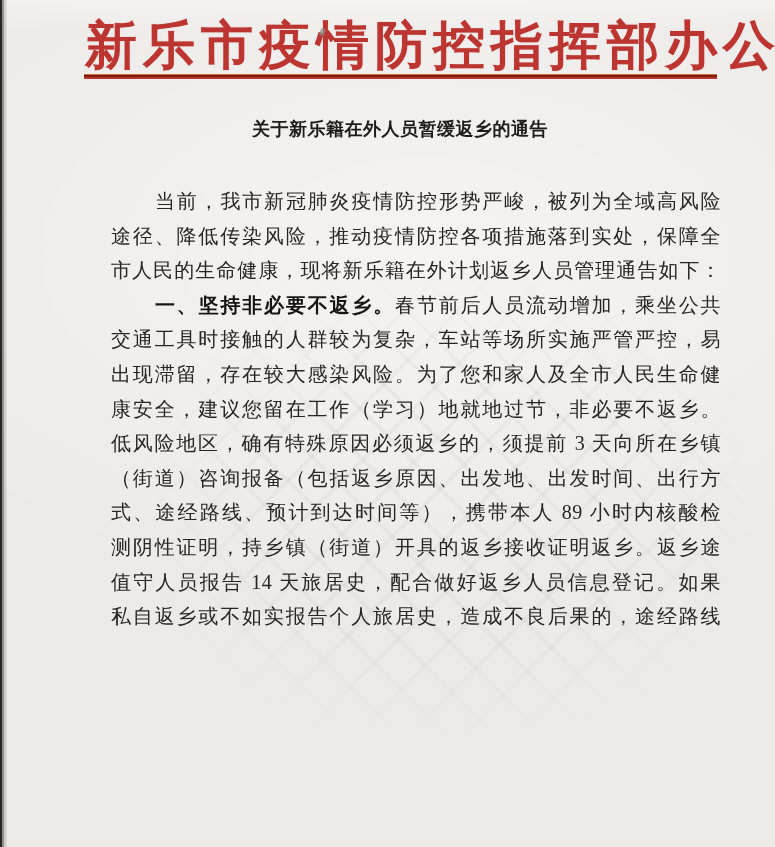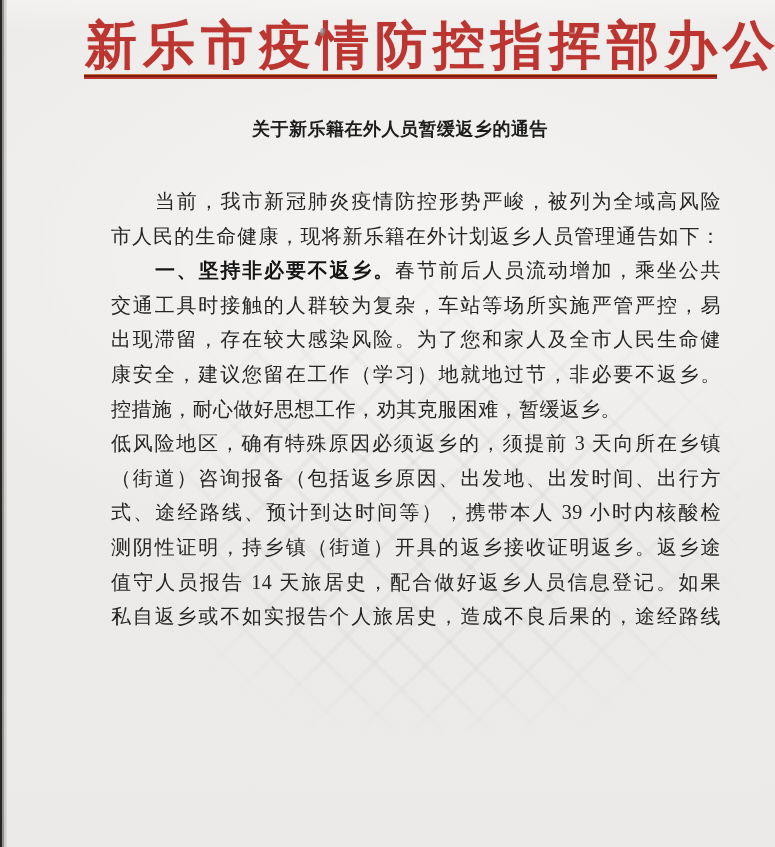--- a/index.html
+++ b/index.html
@@ -80,33 +80,33 @@
 
   <div class="header">新乐市疫情防控指挥部办公室</div>
 
   <div class="red-rule"></div>
 
   <div class="doc-title">关于新乐籍在外人员暂缓返乡的通告</div>
 
   <div class="body-text">
       <div class="para">
         <div class="line indent">当前，我市新冠肺炎疫情防控形势严峻，被列为全域高风险</div>
+        <div class="line">途径、降低传染风险，推动疫情防控各项措施落到实处，保障全</div>
         <div class="line">市人民的生命健康，现将新乐籍在外计划返乡人员管理通告如下：</div>
       </div>
       <div class="para">
         <div class="line indent"><span class="bold">一、坚持非必要不返乡。</span>春节前后人员流动增加，乘坐公共</div>
         <div class="line">交通工具时接触的人群较为复杂，车站等场所实施严管严控，易</div>
         <div class="line">出现滞留，存在较大感染风险。为了您和家人及全市人民生命健</div>
         <div class="line">康安全，建议您留在工作（学习）地就地过节，非必要不返乡。</div>
-        <div class="line nojust">控措施，耐心做好思想工作，劝其克服困难，暂缓返乡。</div>
       </div>
       <div class="para">
         <div class="line">低风险地区，确有特殊原因必须返乡的，须提前 3 天向所在乡镇</div>
         <div class="line">（街道）咨询报备（包括返乡原因、出发地、出发时间、出行方</div>
-        <div class="line">式、途经路线、预计到达时间等），携带本人 39 小时内核酸检</div>
+        <div class="line">式、途经路线、预计到达时间等），携带本人 89 小时内核酸检</div>
         <div class="line">测阴性证明，持乡镇（街道）开具的返乡接收证明返乡。返乡途</div>
         <div class="line">值守人员报告 14 天旅居史，配合做好返乡人员信息登记。如果</div>
         <div class="line">私自返乡或不如实报告个人旅居史，造成不良后果的，途经路线</div>
       </div>
     </div>
 
   <div class="scan-speck"></div>
   <div class="scan-edge"></div>
 </div>
 

